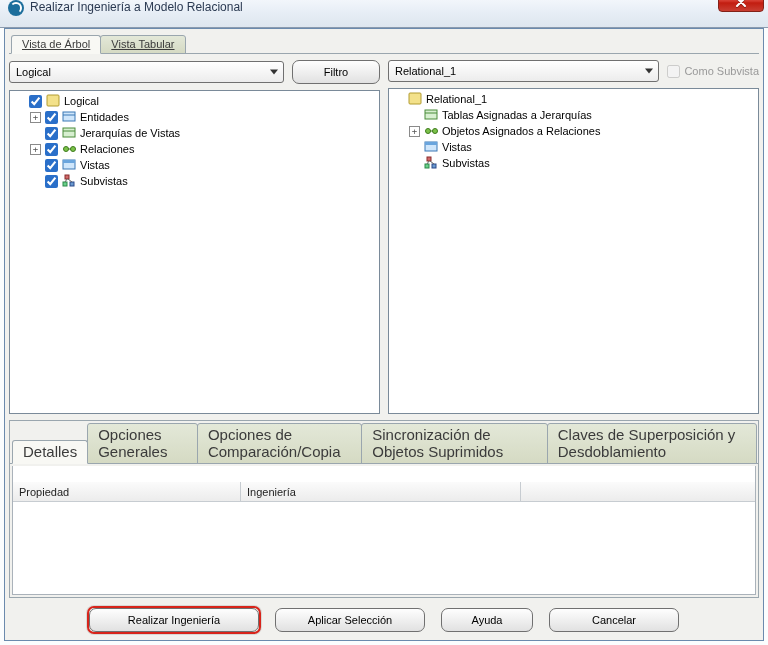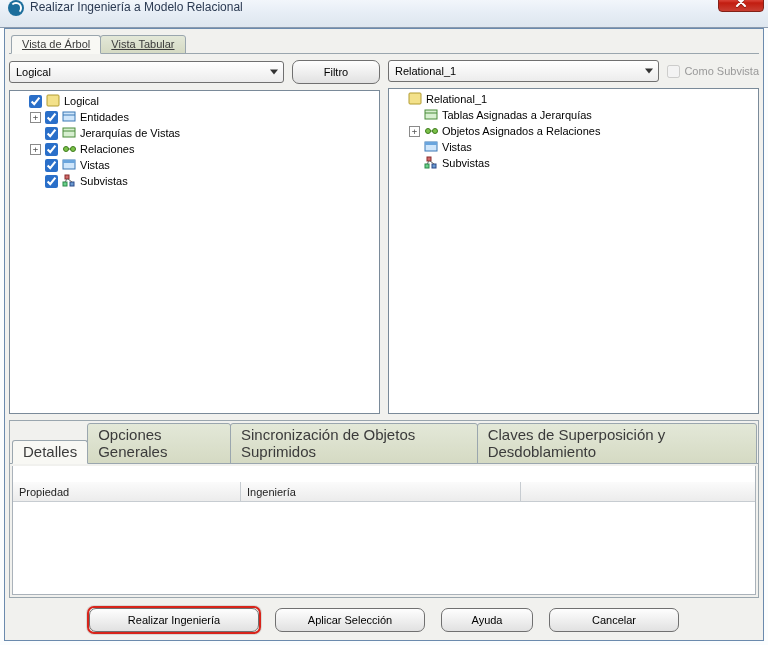--- a/index.html
+++ b/index.html
@@ -430,20 +430,21 @@
         </ul>
       </div>
     </div>
 
   </div>
 
   <div class="bottom-area">
     <div class="bot-tabs">
       <div class="bot-tab active"><span>Detalles</span></div>
       <div class="bot-tab"><span>Opciones Generales</span></div>
+      <div class="bot-tab"><span>Opciones de Comparación/Copia</span></div>
       <div class="bot-tab"><span>Sincronización de Objetos Suprimidos</span></div>
       <div class="bot-tab"><span>Claves de Superposición y Desdoblamiento</span></div>
     </div>
     <div class="bot-tabs-line"></div>
     <div class="prop-table">
       <div class="hdr">
         <div class="c c1">Propiedad</div>
         <div class="c c2">Ingeniería</div>
         <div class="c c3"></div>
       </div>

